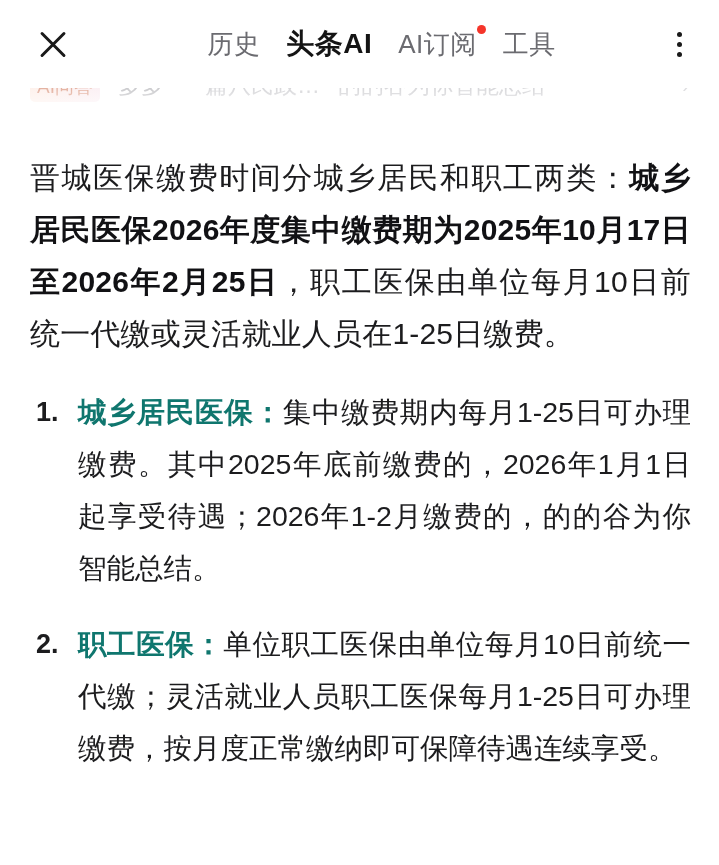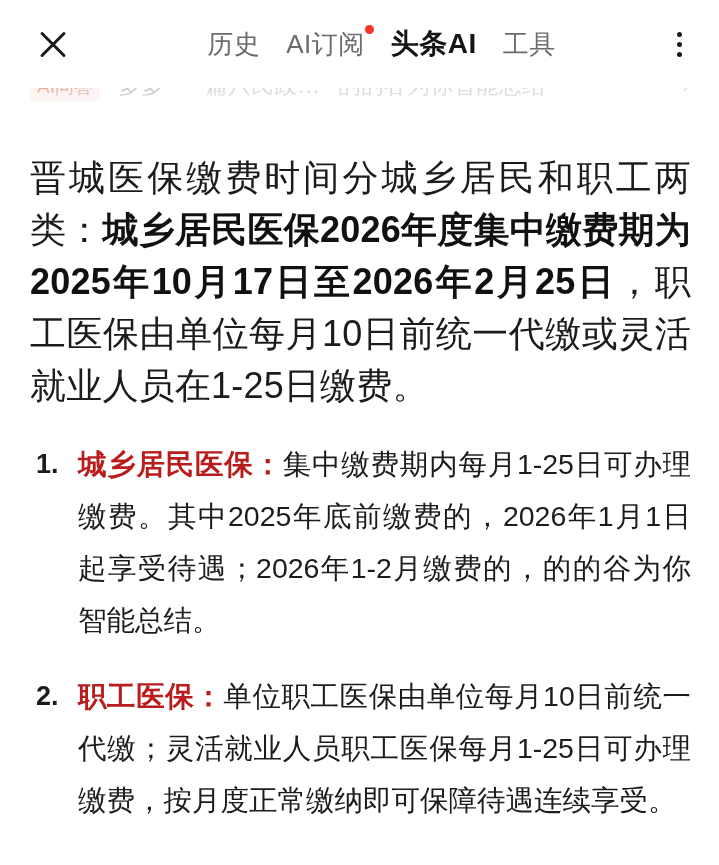--- a/index.html
+++ b/index.html
@@ -149,21 +149,21 @@
   }
 
   
   .content {
     flex: 1 1 auto;
     padding: 18px 28px 0 30px;
     box-sizing: border-box;
     overflow: hidden;
   }
   .para {
-    font-size: 36px;
+    font-size: 30px;
     line-height: 52px;
     color: #1c1c1e;
     margin: 0 0 26px 0;
     text-align: justify;
     letter-spacing: .2px;
   }
   .para b { font-weight: 700; color: #111114; }
 
   ol.points {
     margin: 0;
@@ -185,21 +185,21 @@
     content: counter(pt) ".";
     position: absolute;
     left: 4px;
     top: 0;
     font-size: 27px;
     font-weight: 700;
     color: #1c1c1e;
   }
   ol.points > li .lead {
     font-weight: 700;
-    color: #b91c1c;
+    color: #0f766e;
   }
 
   
   .scroll-hint {
     position: absolute;
     right: 3px;
     top: 150px;
     width: 4px;
     height: 300px;
     border-radius: 2px;
@@ -211,26 +211,26 @@
 
 <div class="app">
 
   <div class="topbar">
     <div class="close-btn"></div>
 
     <div class="tabs">
       <div class="tab">
         <span>历史</span>
       </div>
+      <div class="tab active">
+        <span>头条AI</span>
+      </div>
       <div class="tab">
         <span>AI订阅</span>
         <span class="dot"></span>
-      </div>
-      <div class="tab active">
-        <span>头条AI</span>
       </div>
       <div class="tab">
         <span>工具</span>
       </div>
     </div>
 
     <div class="menu-btn">
       <i></i>
       <i></i>
       <i></i>

